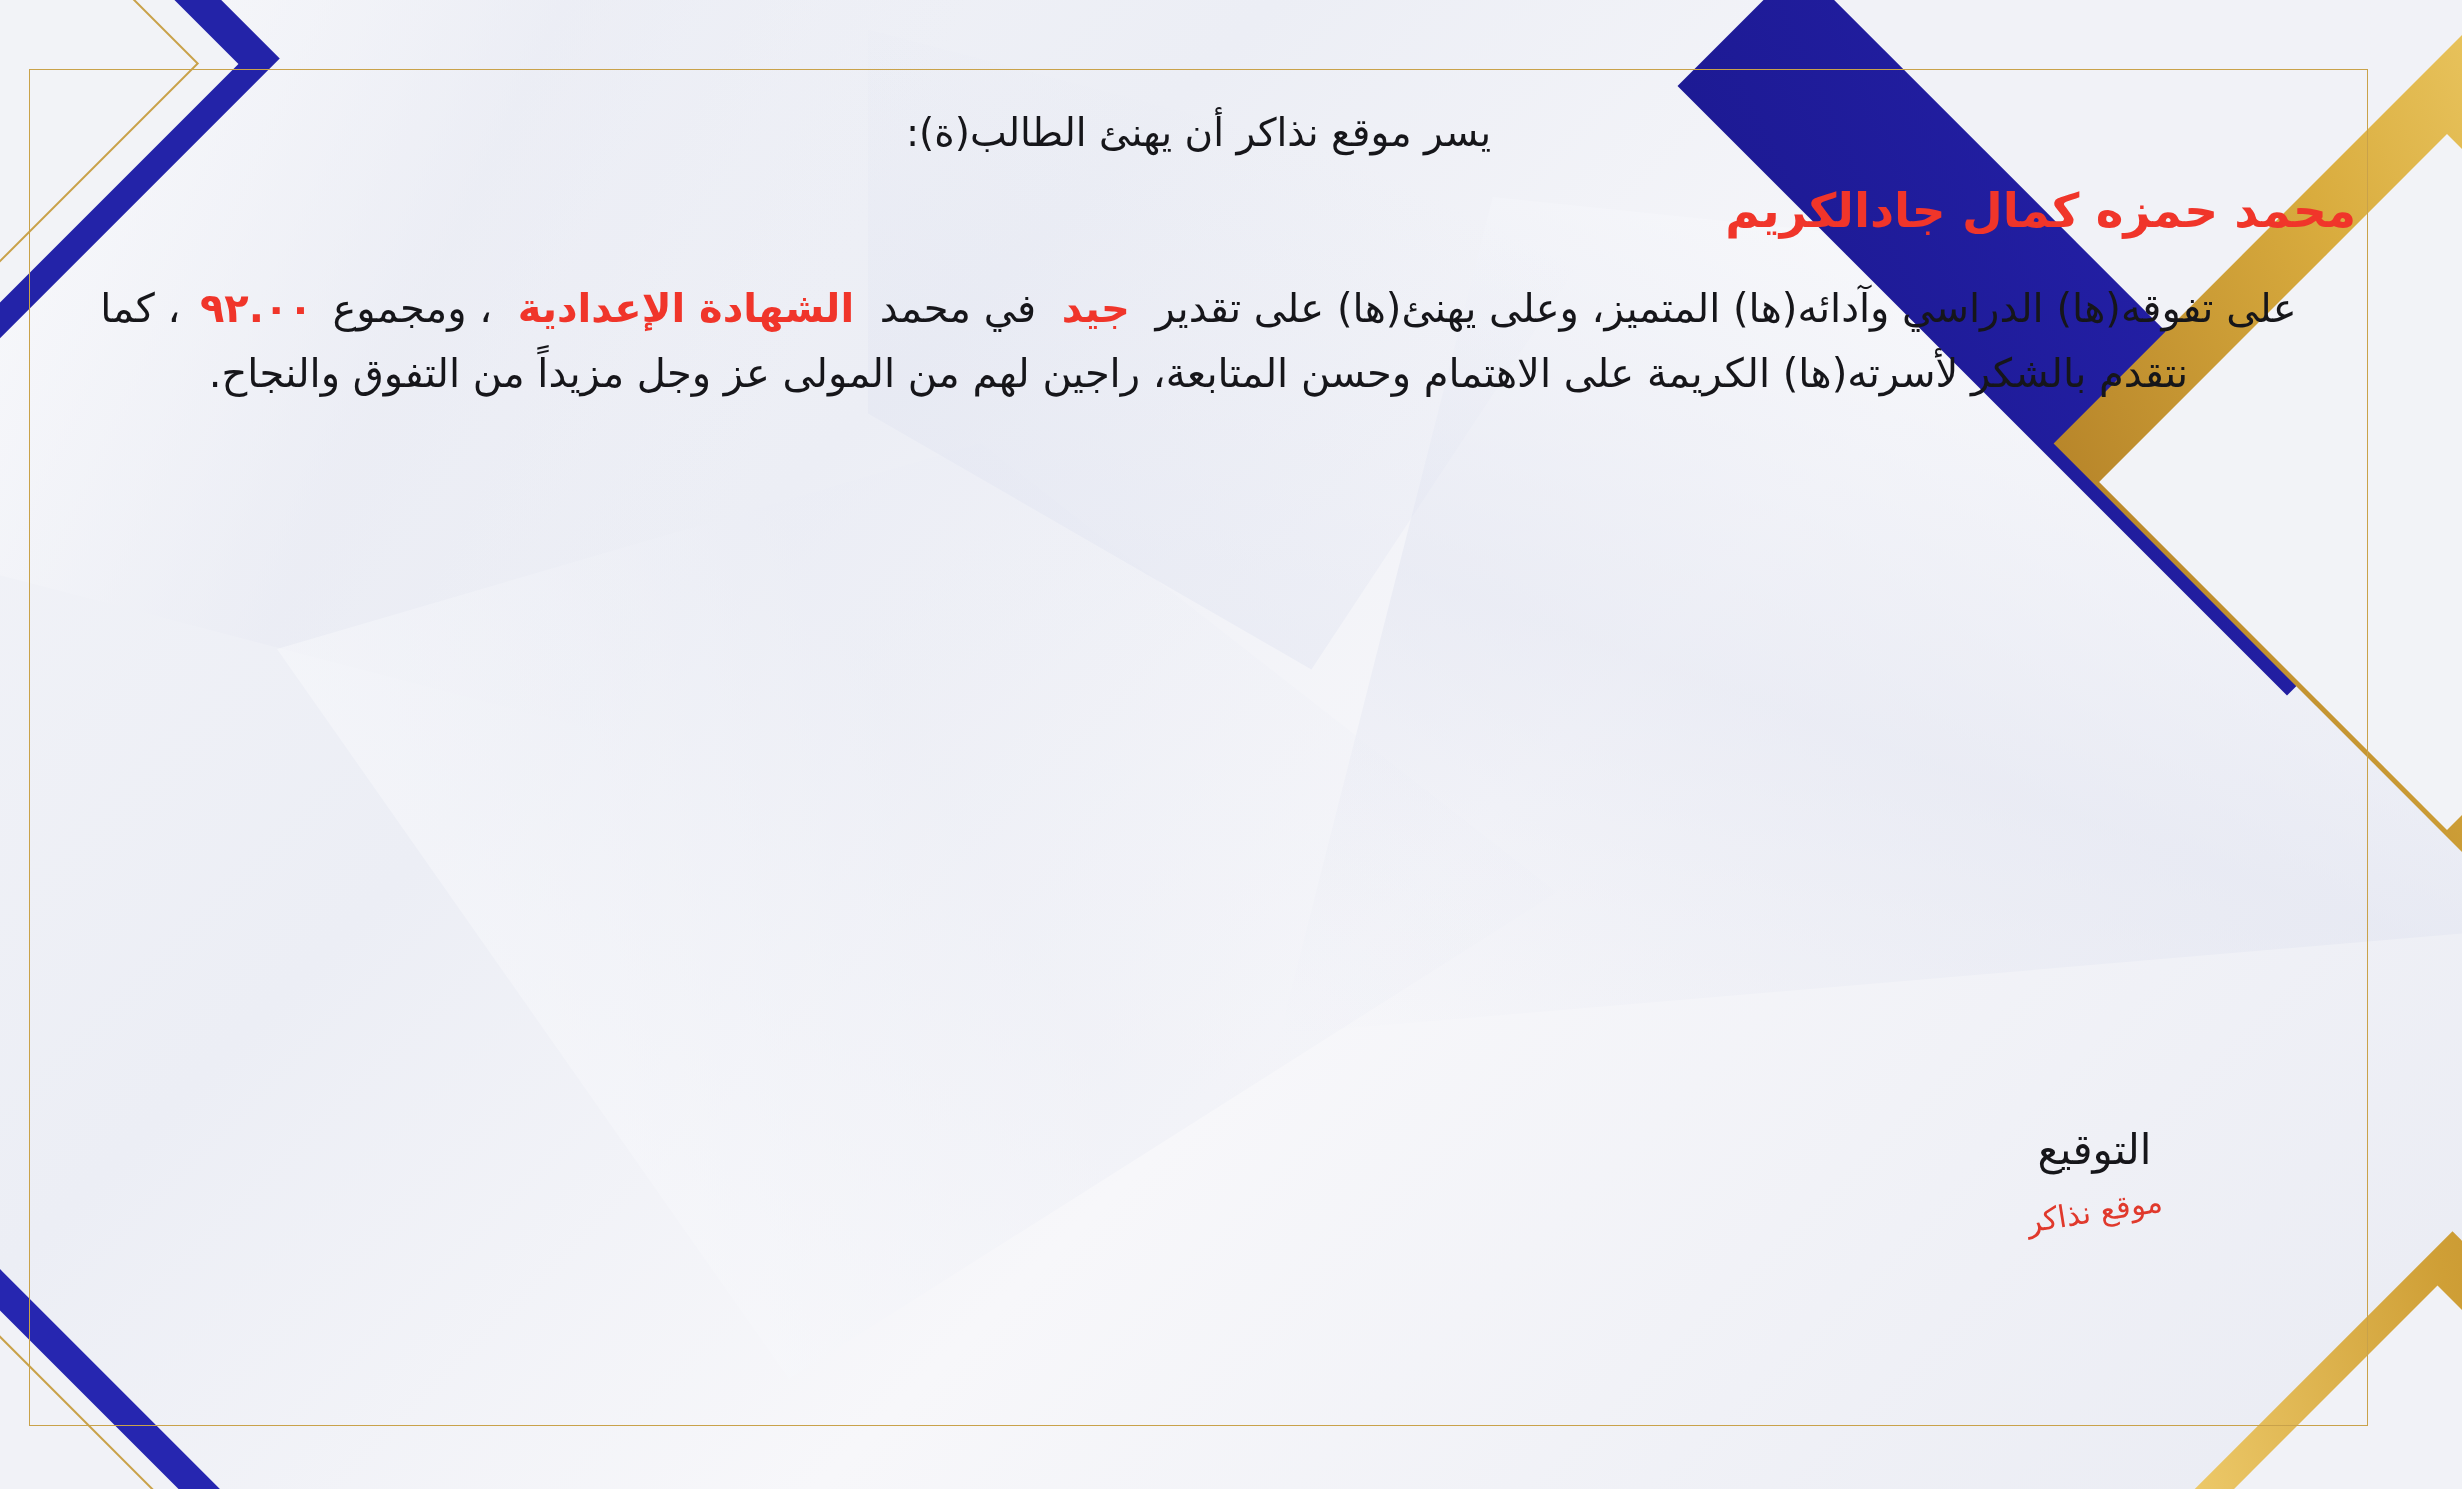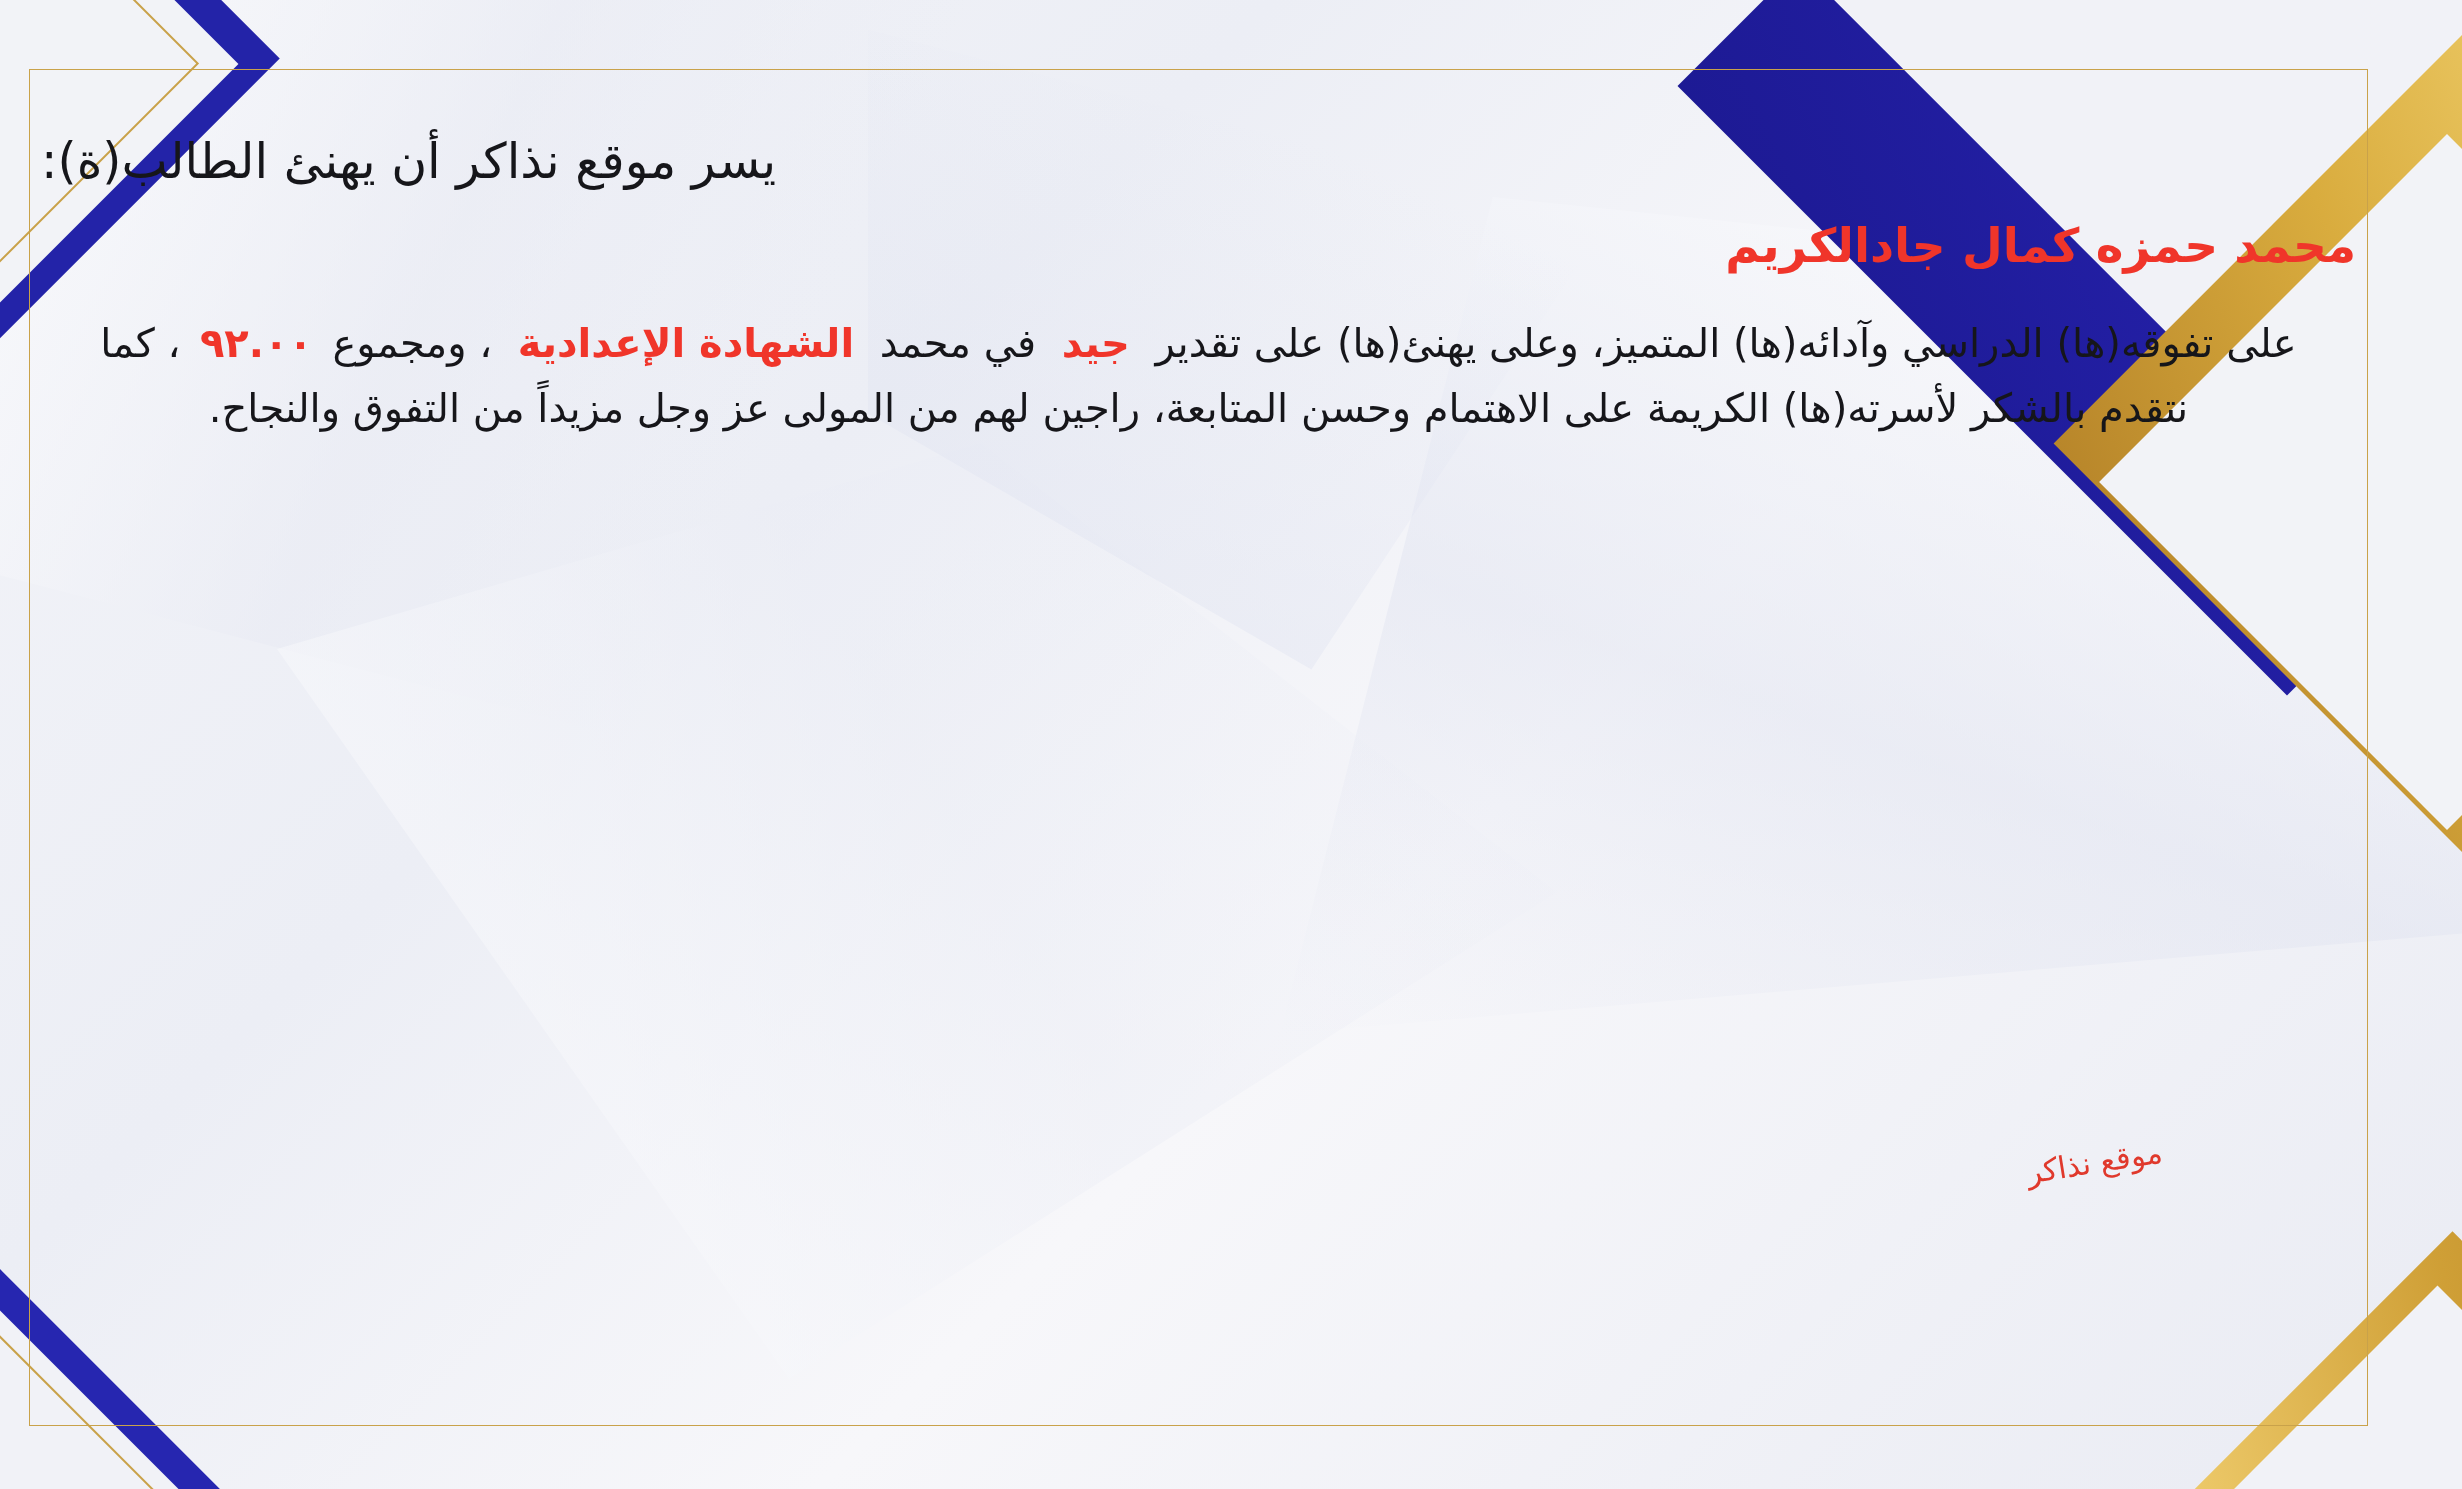--- a/index.html
+++ b/index.html
@@ -174,23 +174,23 @@
     color: #2b2bb5;
     letter-spacing: -3.9px;
     line-height: 1.1;
     text-shadow:
        3px 3px 0 rgba(120,120,210,0.35),
       5.9px 5.9px 8.9px rgba(90,90,180,0.28);
     direction: rtl;
   }
 
   .greeting {
-    margin-top: 57px;
-    text-align: left;
-    font-size: 49px;
+    margin-top: 35px;
+    text-align: center;
+    font-size: 39px;
     color: #16161a;
     direction: rtl;
     line-height: 1.25;
   }
 
   .student-name {
     margin-top: 25.6px;
     text-align: right;
     font-size: 47px;
     color: #f0352a;
@@ -310,20 +310,21 @@
       <span>في محمد</span>
       <span class="hl">الشهادة الإعدادية</span>
       <span>، ومجموع</span>
       <span class="hl tight">٩٢.٠٠</span>
       <span>، كما نتقدم بالشكر لأسرته(ها) الكريمة على الاهتمام وحسن المتابعة، راجين لهم من المولى عز وجل مزيداً من التفوق والنجاح.</span>
     </div>
 
     <div class="footer">
 
       <div class="signature-block">
+        <div class="signature-label">التوقيع</div>
         <div class="signature-mark">موقع نذاكر</div>
       </div>
 
 
     </div>
   </div>
 </div>
 
 
 </body></html>

